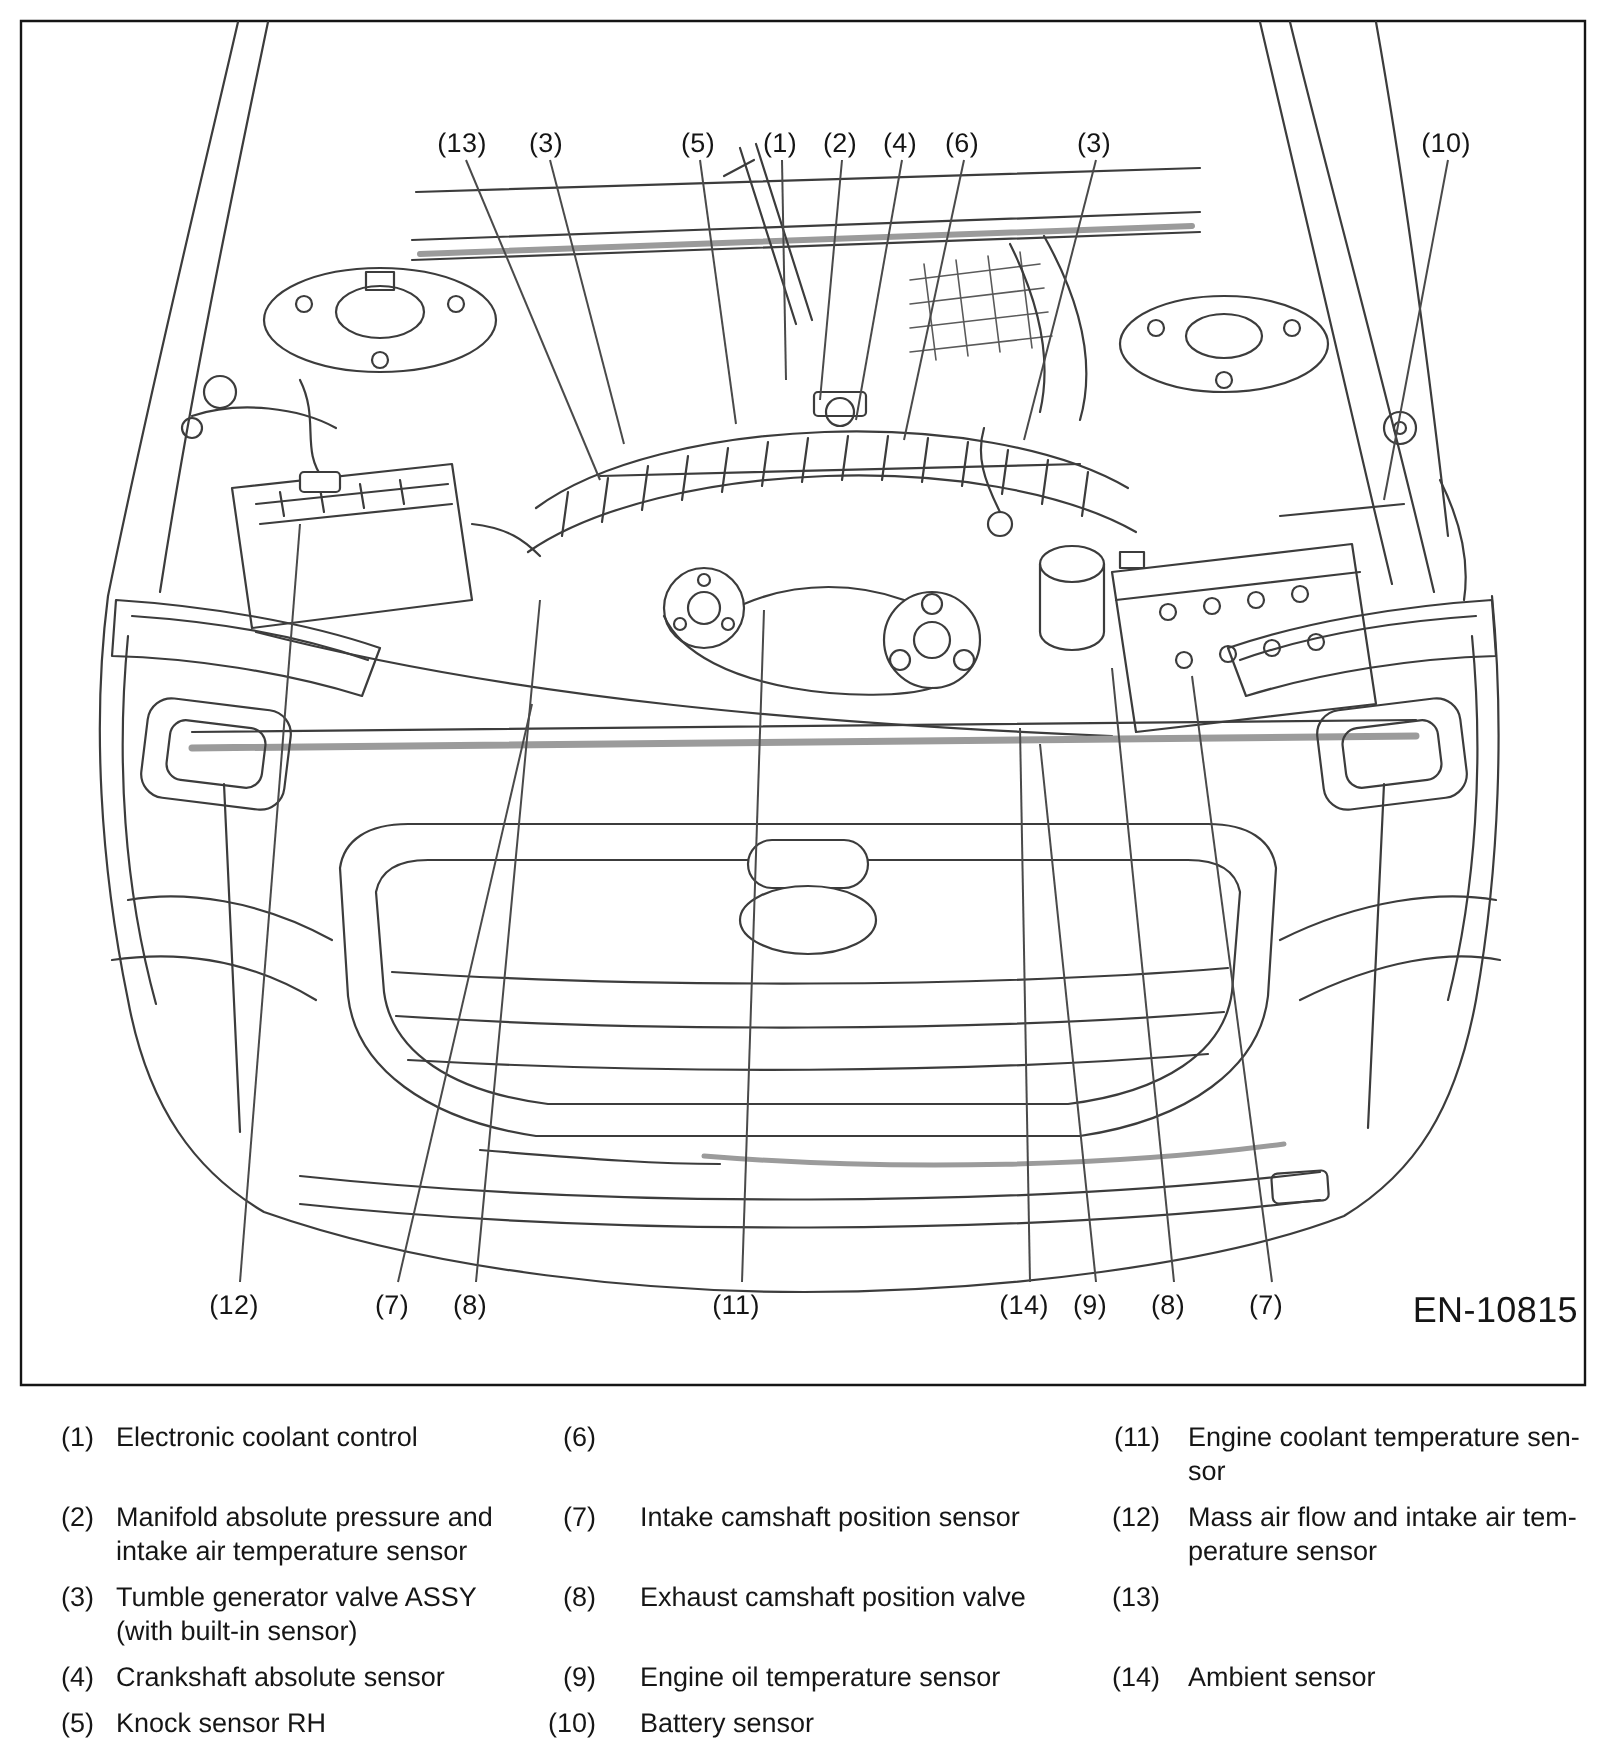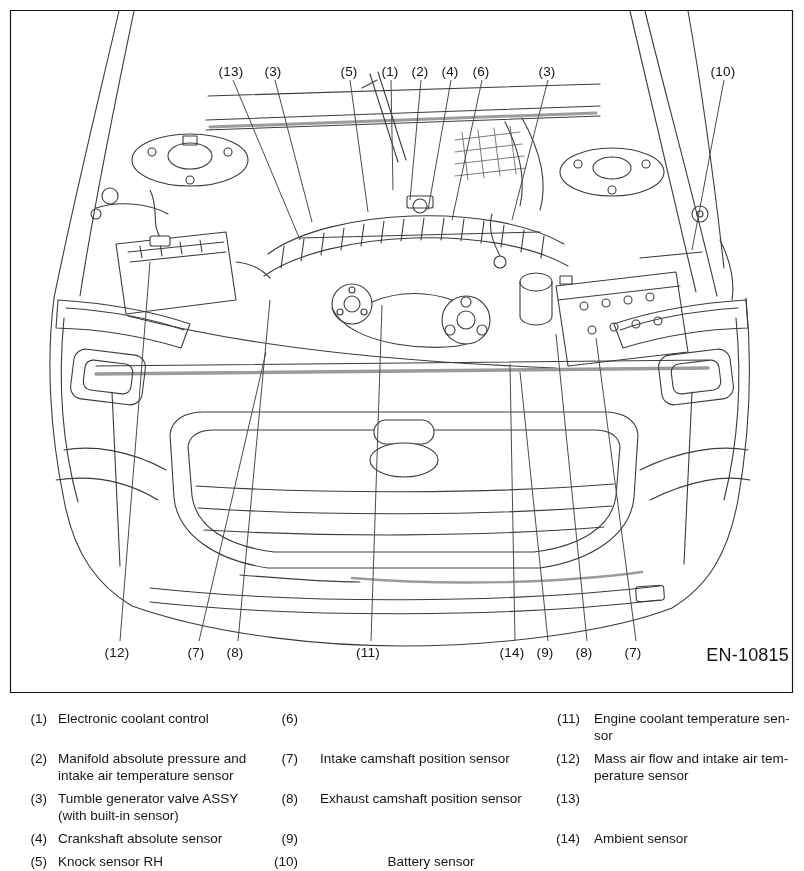--- a/index.html
+++ b/index.html
@@ -217,24 +217,25 @@
       <div class="ltxt" style="grid-area: 3 / 2; padding-left: 11px;">Tumble generator valve ASSY
 (with built-in sensor)</div>
       <div class="lnum" style="grid-area: 4 / 1;">(4)</div>
       <div class="ltxt" style="grid-area: 4 / 2; padding-left: 11px;">Crankshaft absolute sensor</div>
       <div class="lnum" style="grid-area: 5 / 1;">(5)</div>
       <div class="ltxt" style="grid-area: 5 / 2; padding-left: 11px;">Knock sensor RH</div>
       <div class="lnum" style="grid-area: 1 / 3;">(6)</div>
       <div class="lnum" style="grid-area: 2 / 3;">(7)</div>
       <div class="ltxt" style="grid-area: 2 / 4; padding-left: 22px;">Intake camshaft position sensor</div>
       <div class="lnum" style="grid-area: 3 / 3;">(8)</div>
-      <div class="ltxt" style="grid-area: 3 / 4; padding-left: 22px;">Exhaust camshaft position sensor</div>
+      <div class="ltxt" style="grid-area: 3 / 4; padding-left: 22px;">Exhaust camshaft position valve</div>
       <div class="lnum" style="grid-area: 4 / 3;">(9)</div>
+      <div class="ltxt" style="grid-area: 4 / 4; padding-left: 22px;">Engine oil temperature sensor</div>
       <div class="lnum" style="grid-area: 5 / 3;">(10)</div>
-      <div class="ltxt" style="grid-area: 5 / 4; padding-left: 22px; text-align: center;">Battery sensor</div>
+      <div class="ltxt" style="grid-area: 5 / 4; padding-left: 22px;">Battery sensor</div>
       <div class="lnum" style="grid-area: 1 / 5;">(11)</div>
       <div class="ltxt" style="grid-area: 1 / 6; padding-left: 14px;">Engine coolant temperature sen-
 sor</div>
       <div class="lnum" style="grid-area: 2 / 5;">(12)</div>
       <div class="ltxt" style="grid-area: 2 / 6; padding-left: 14px;">Mass air flow and intake air tem-
 perature sensor</div>
       <div class="lnum" style="grid-area: 3 / 5;">(13)</div>
       <div class="lnum" style="grid-area: 4 / 5;">(14)</div>
       <div class="ltxt" style="grid-area: 4 / 6; padding-left: 14px;">Ambient sensor</div>
     </div>

